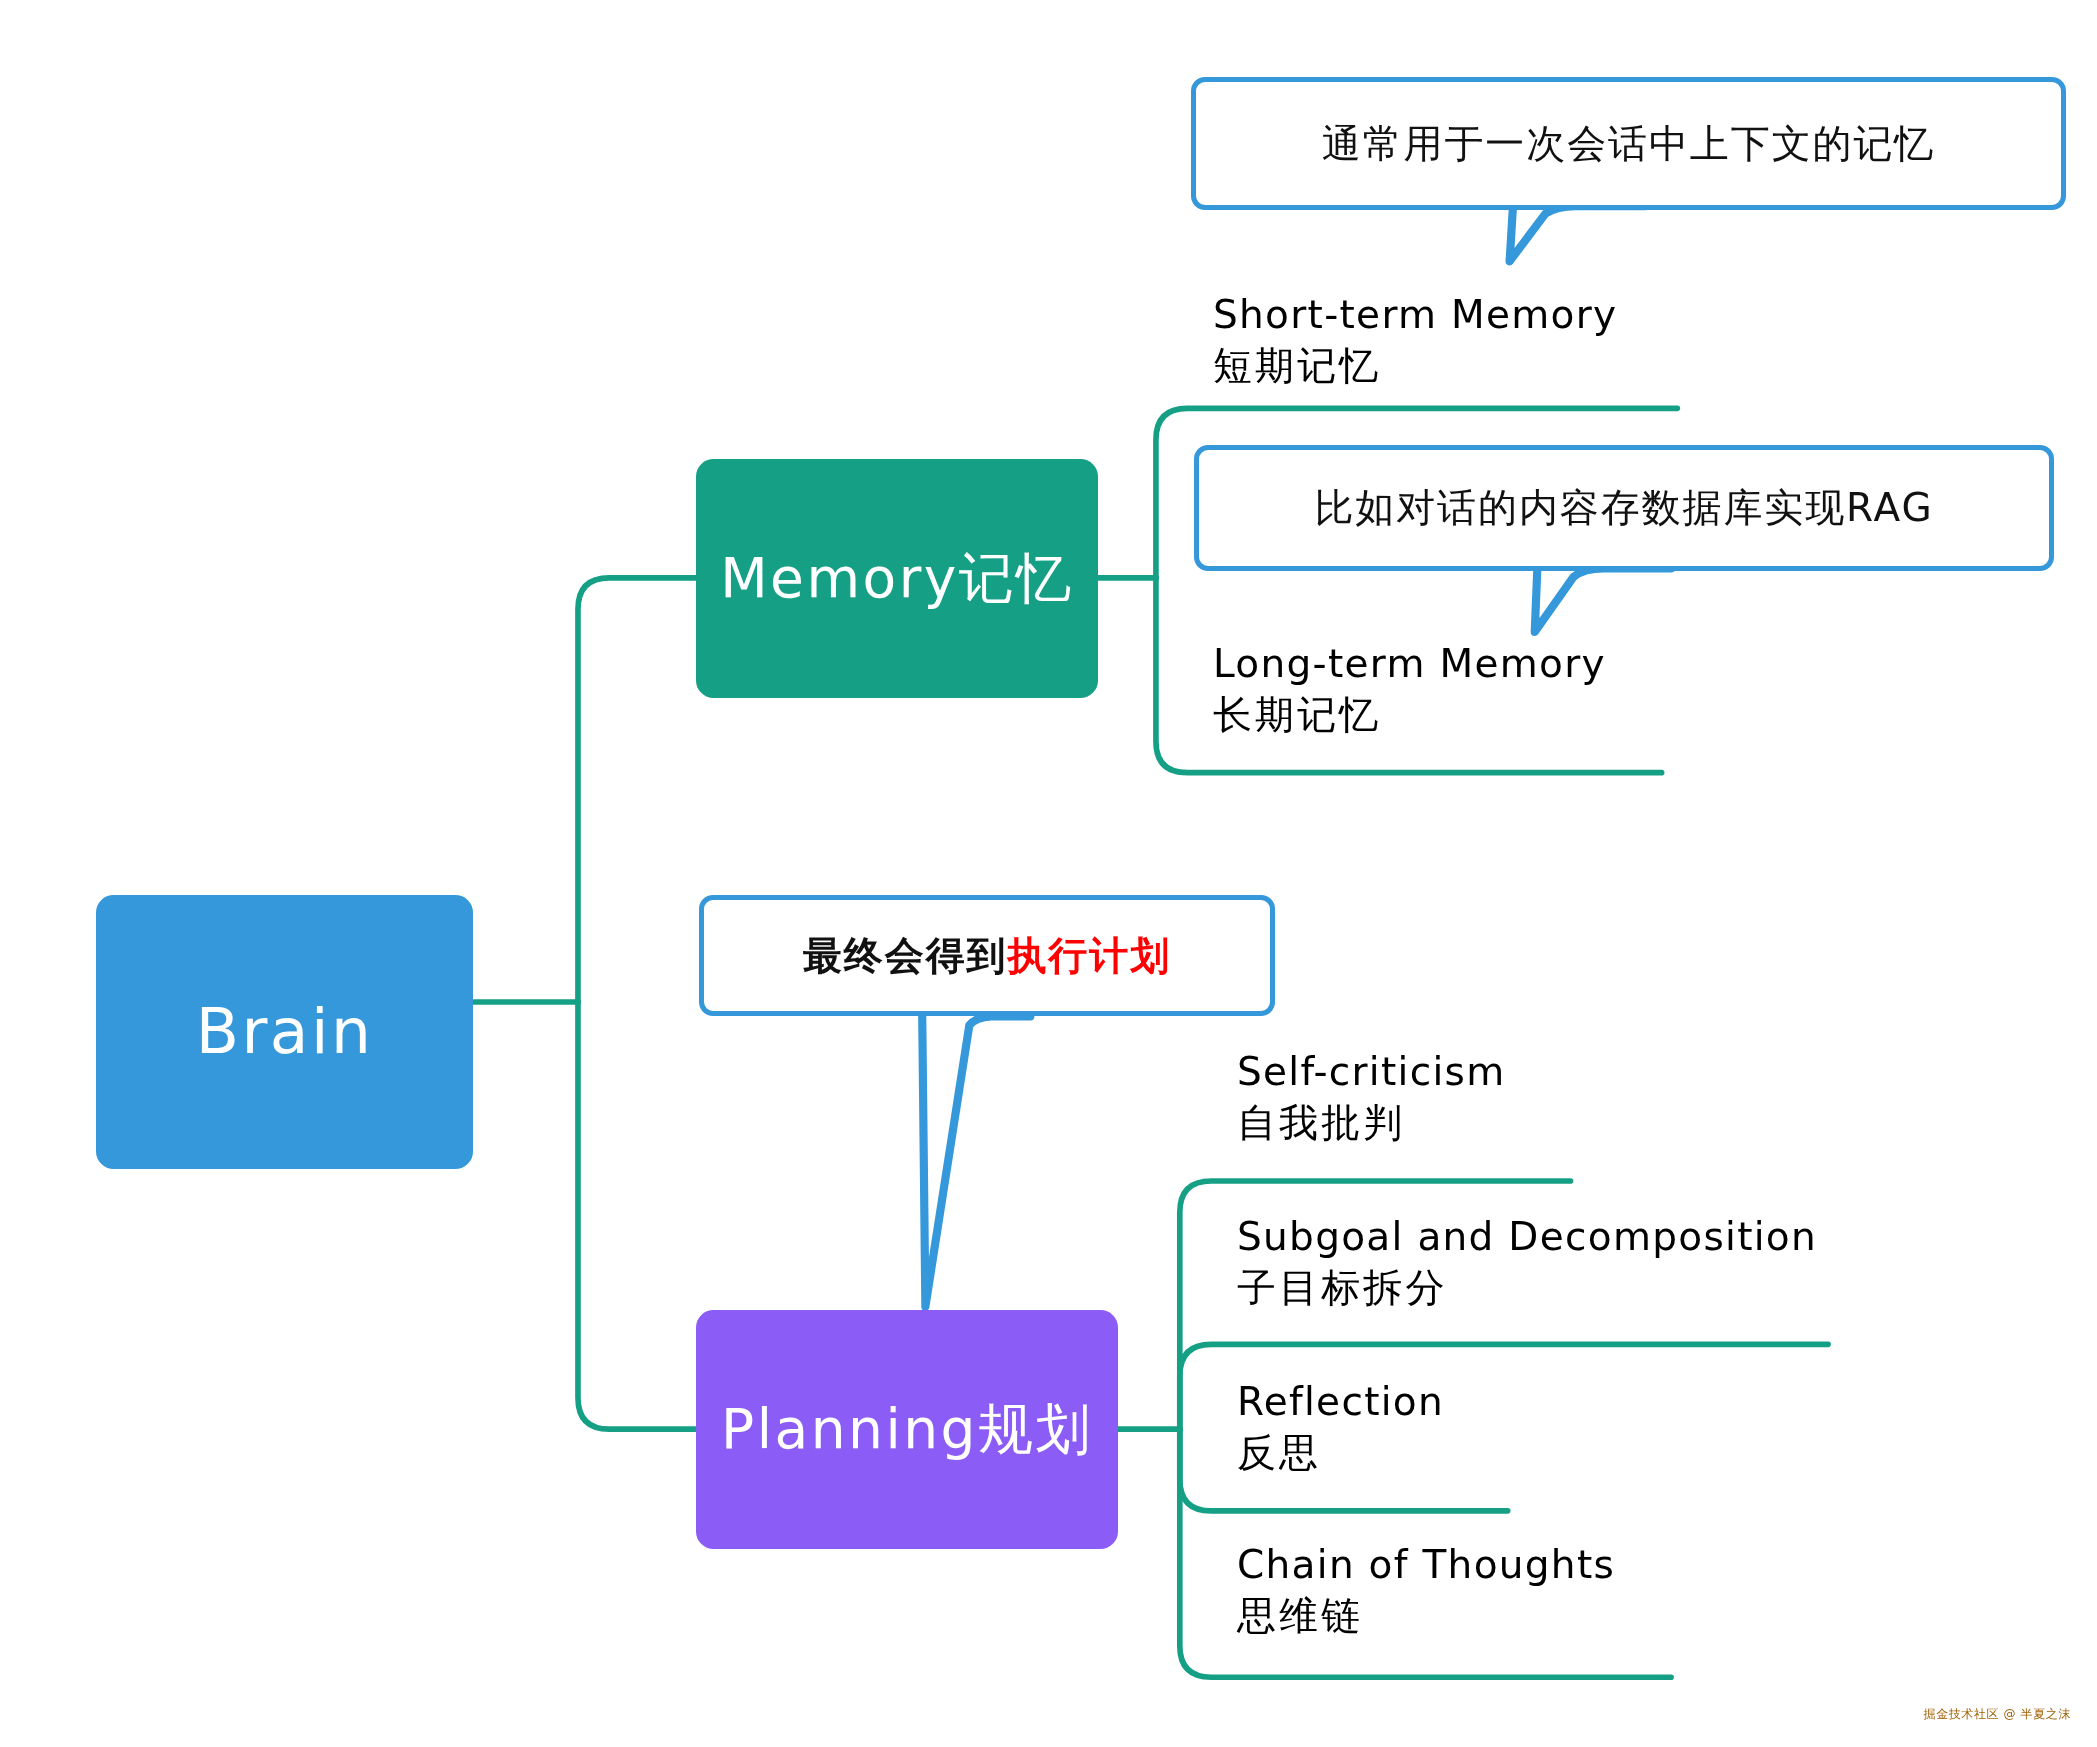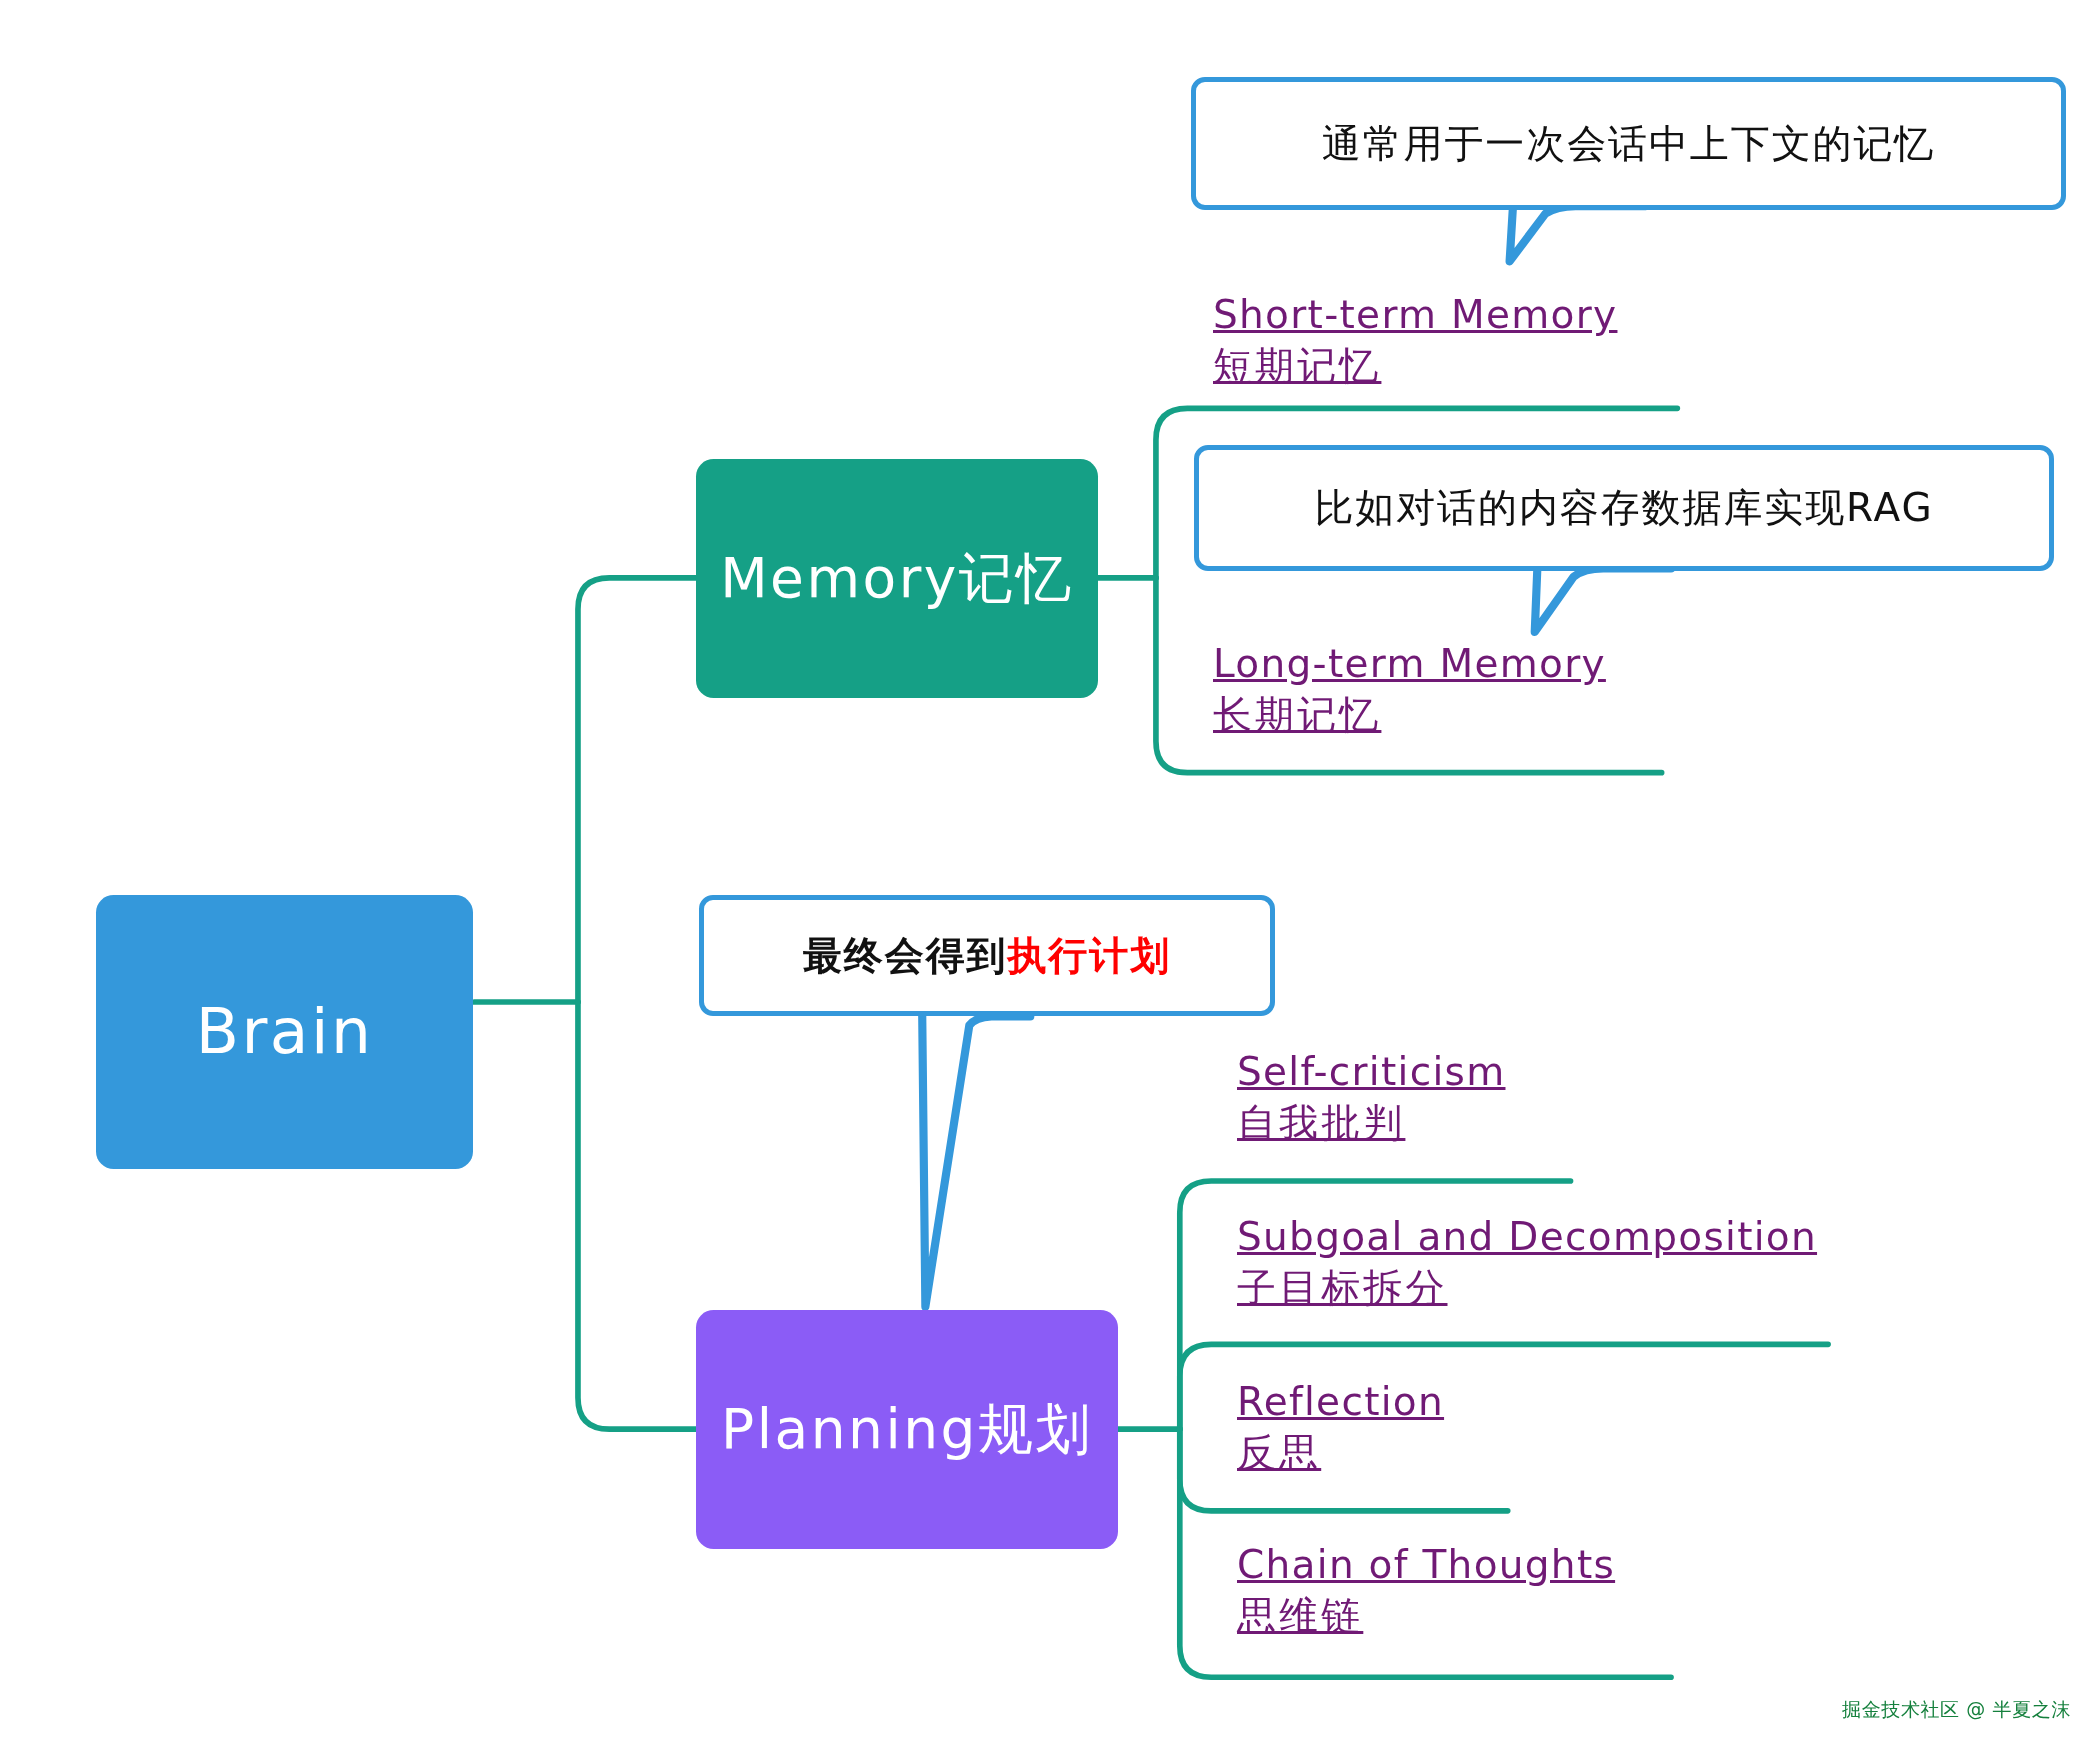--- a/index.html
+++ b/index.html
@@ -66,26 +66,25 @@
     top: 1310px;
     width: 422px;
     height: 239px;
     background: #8b5cf6;
     font-size: 55px;
   }
 
   
   .leaf {
     position: absolute;
-    color: #701a75;
+    color: #000000;
     font-size: 39px;
     line-height: 1.32;
     letter-spacing: 1.3px;
     white-space: nowrap;
-    text-decoration: underline;
   }
   .leaf .en { display: block; }
   .leaf .zh { display: block; letter-spacing: 3.1px; }
 
   #leaf-stm   { left: 1213px; top: 289px;  }
   #leaf-ltm   { left: 1213px; top: 638px; }
   #leaf-self  { left: 1237px; top: 1046px; }
   #leaf-sub   { left: 1237px; top: 1211px; }
   #leaf-refl  { left: 1237px; top: 1376px; }
   #leaf-cot   { left: 1237px; top: 1539px; }
@@ -124,22 +123,22 @@
     height: 121px;
     font-weight: bold;
   }
   #callout-plan .hl { color: #ff0000; }
 
   
   #watermark {
     position: absolute;
     right: 26px;
     bottom: 24px;
-    color: #15803d;
-    font-size: 19px;
+    color: #a16207;
+    font-size: 12px;
     letter-spacing: 0.6px;
     white-space: nowrap;
     text-align: center;
   }
 </style>
 </head>
 <body>
 
 <div id="stage">
 

